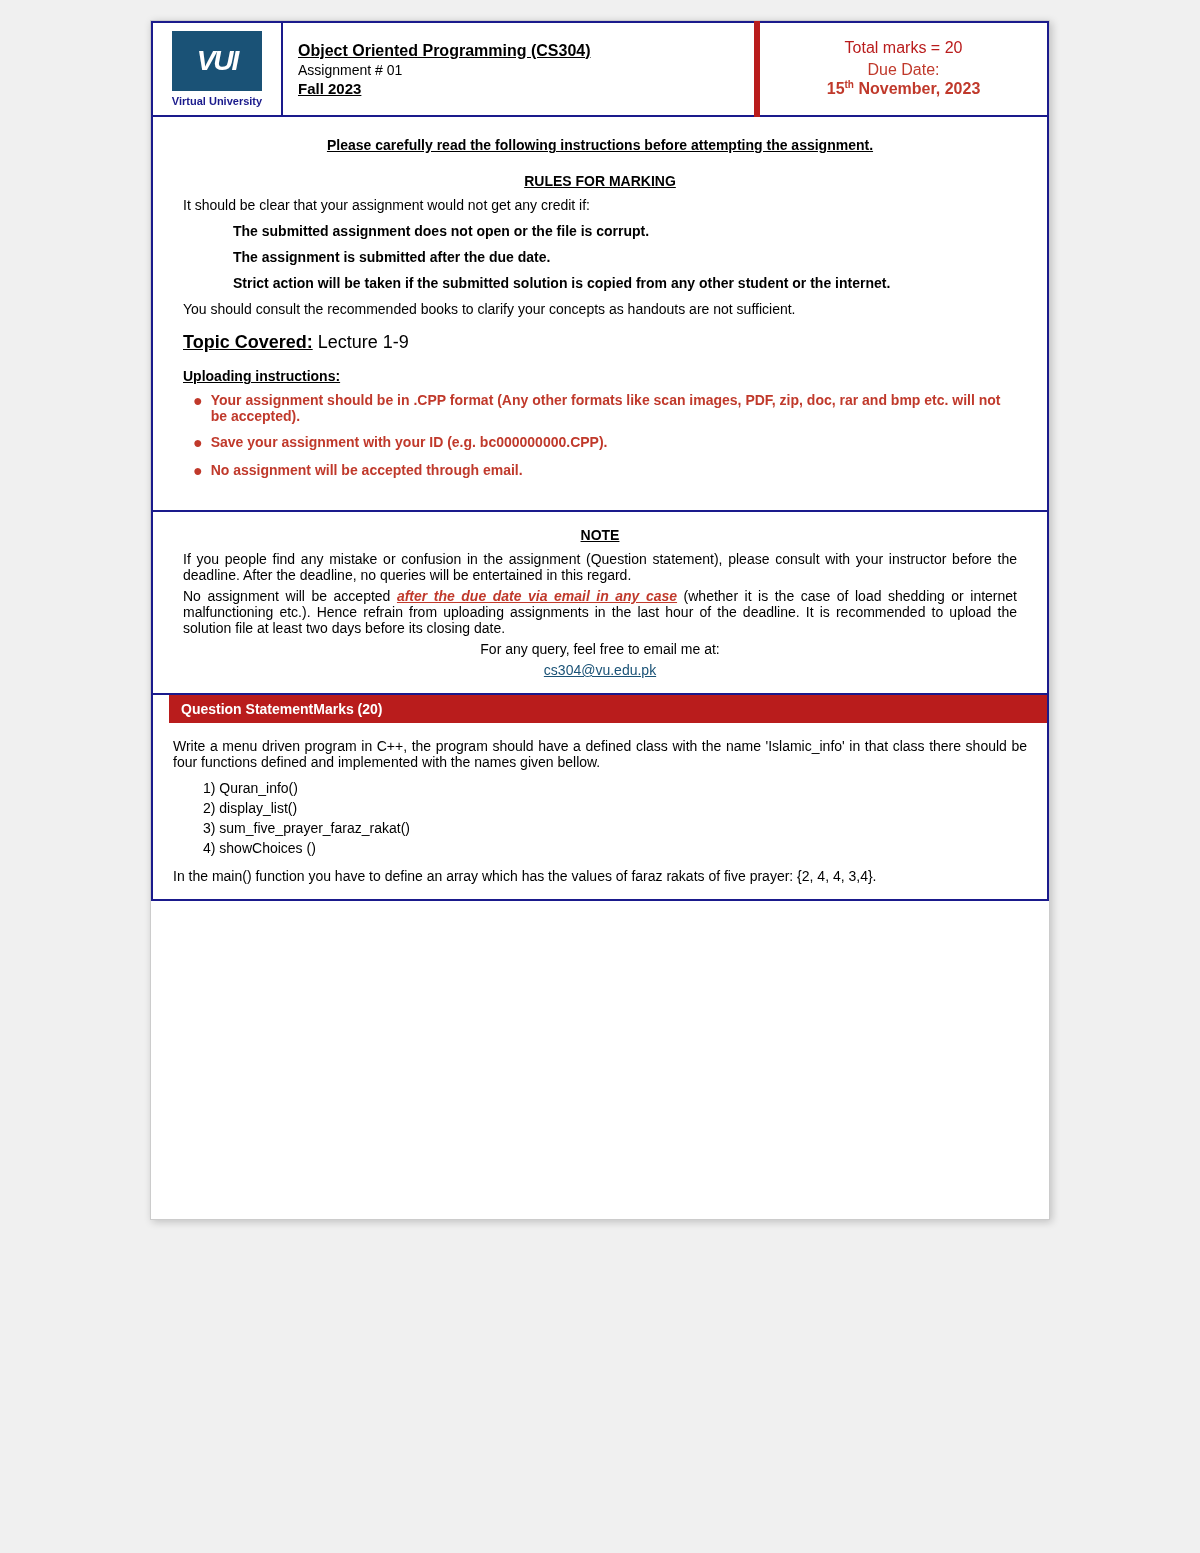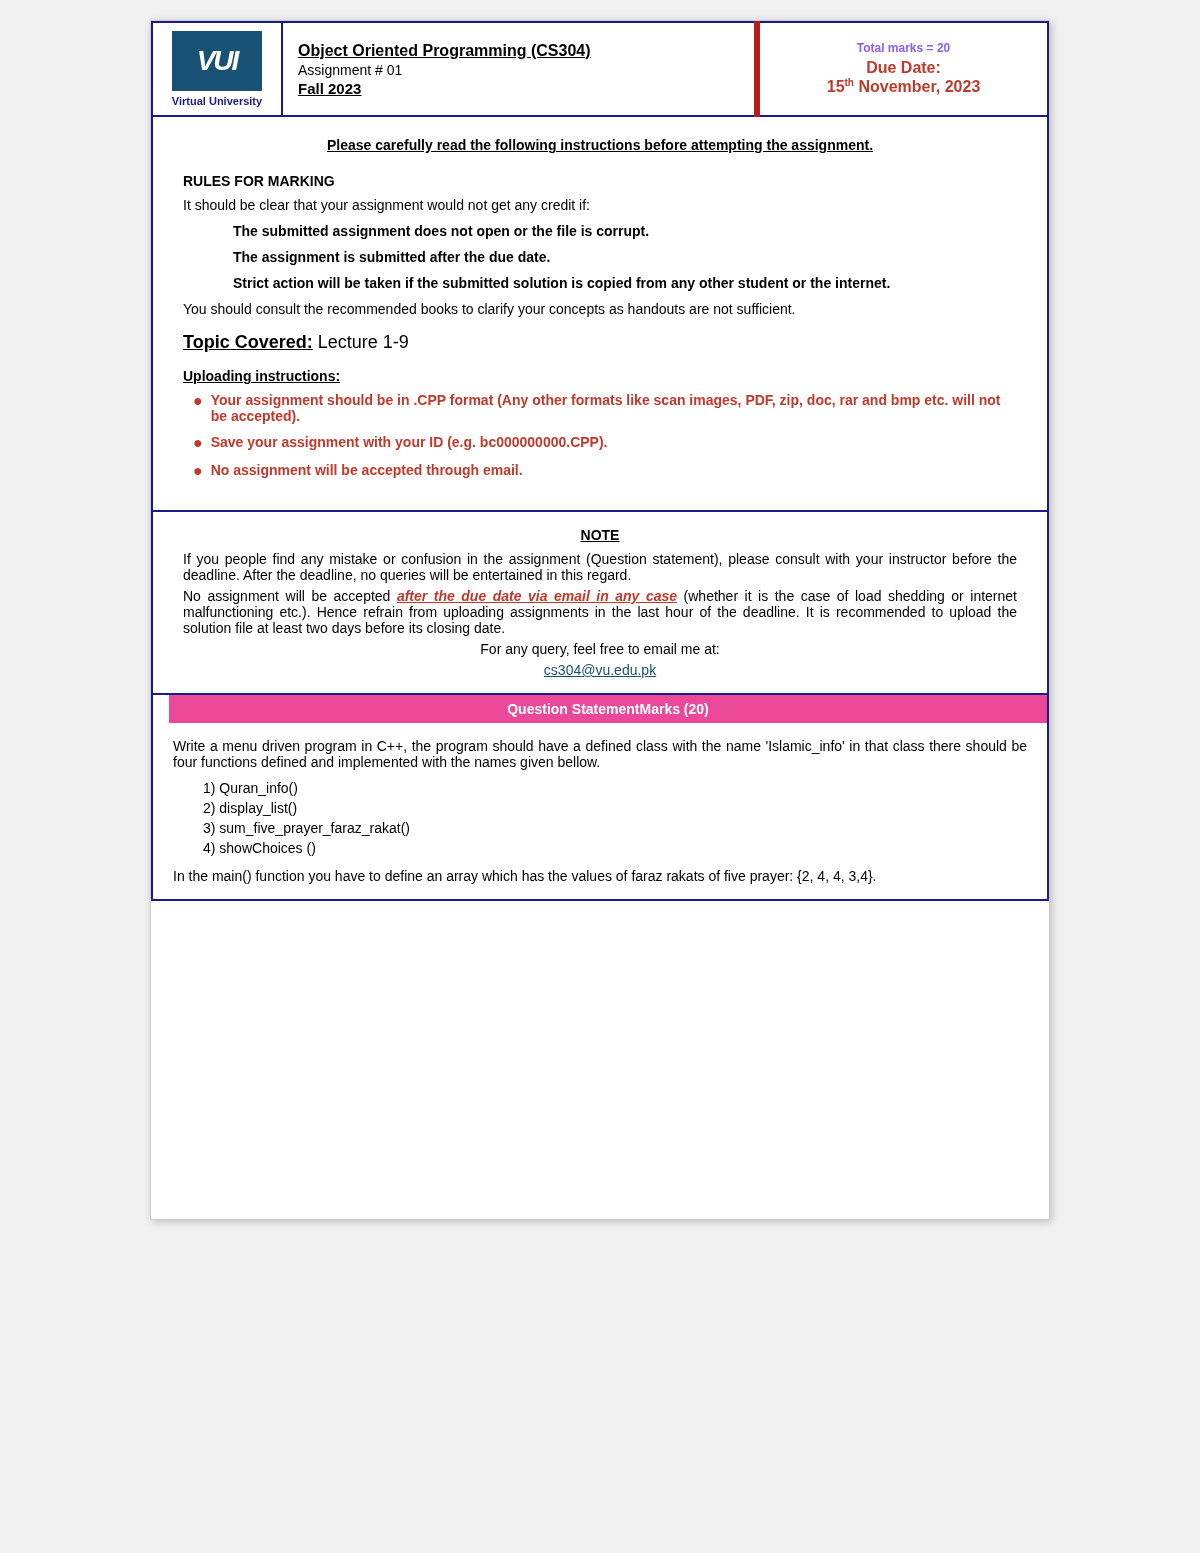--- a/index.html
+++ b/index.html
@@ -95,28 +95,28 @@
 
     .semester {
       font-size: 15px;
       font-weight: bold;
       text-decoration: underline;
       color: #000;
       margin-top: 2px;
     }
 
     .total-marks {
-      font-size: 12px;
-      font-weight: bold;
-      color: #8b5cf6;
+      font-size: 16px;
+      font-weight: normal;
+      color: #b91c1c;
     }
 
     .due-date-label {
       font-size: 16px;
-      font-weight: bold;
+      font-weight: normal;
       color: #c0392b;
       margin-top: 4px;
     }
 
     .due-date-value {
       font-size: 16px;
       font-weight: bold;
       color: #c0392b;
     }
 
@@ -134,22 +134,24 @@
 
     .instruction-header {
       text-align: center;
       font-size: 14px;
       font-weight: bold;
       text-decoration: underline;
       margin-bottom: 20px;
     }
 
     .rules-header {
-      font-size: 14px;
-      font-weight: bold;
+      text-align: center;
+      font-size: 14px;
+      font-weight: bold;
+      text-decoration: underline;
       margin-bottom: 8px;
     }
 
     .rules-intro {
       font-size: 14px;
       margin-bottom: 10px;
     }
 
     .rule-item {
       font-size: 14px;
@@ -256,27 +258,27 @@
       text-decoration: underline;
     }
 
     
     .question-section {
       border: 2px solid #1a1a8c;
       border-top: none;
     }
 
     .question-header {
-      background: #ec4899;
+      background: #b91c1c;
       color: white;
       padding: 6px 12px;
       font-size: 14px;
       font-weight: bold;
       display: flex;
-      justify-content: center;
+      justify-content: flex-start;
       margin-left: 16px;
     }
 
     .question-body {
       padding: 15px 20px;
     }
 
     .question-text {
       font-size: 14px;
       text-align: justify;

